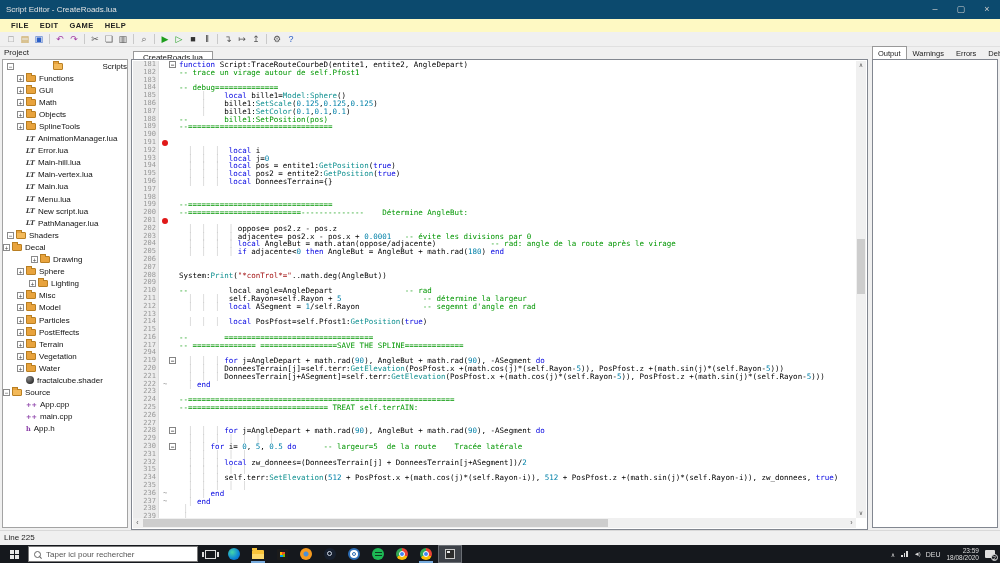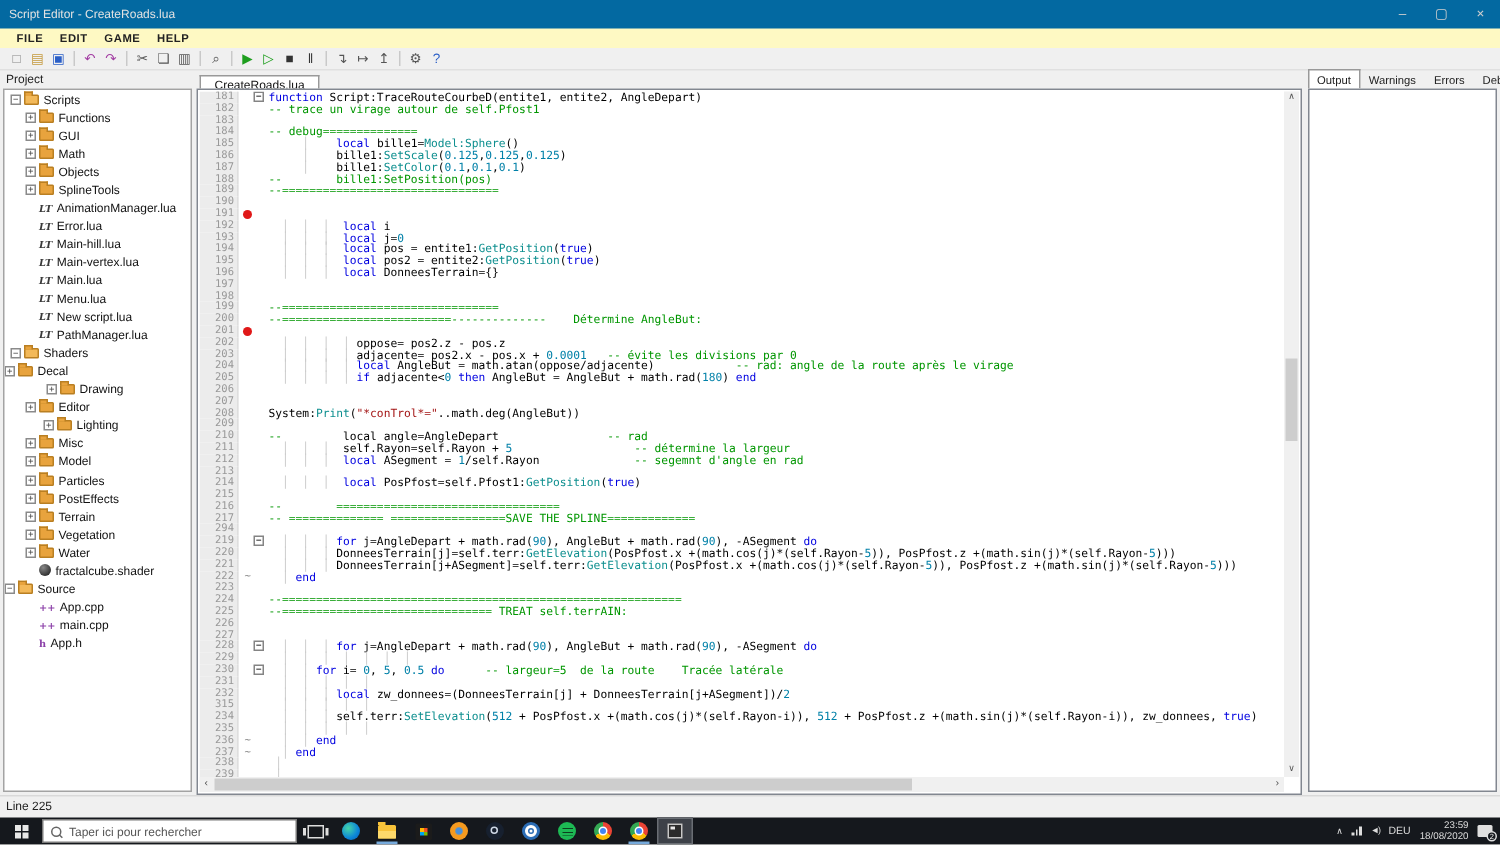--- a/index.html
+++ b/index.html
@@ -1,19 +1,19 @@
 <!DOCTYPE html>
 <html><head>
 <meta charset="utf-8">
 <style>
   html,body{margin:0;padding:0;background:#777;}
   #root{position:relative;width:1000px;height:563px;background:#f0f0f0;overflow:hidden;
         font-family:"Liberation Sans",sans-serif;-webkit-font-smoothing:antialiased;}
   
-  .titlebar{position:absolute;top:0;left:0;right:0;height:31px;background:#0369a1;color:#e2e2e2;
+  .titlebar{position:absolute;top:0;left:0;right:0;height:31px;background:#0c4a6e;color:#e2e2e2;
             font-size:8px;line-height:19px;padding-left:6px;box-sizing:border-box;}
   .wctrl{position:absolute;right:0;top:0;height:19px;display:flex;}
   .wctrl span{width:26px;text-align:center;color:#cfcfcf;font-size:9px;line-height:18px;}
   
   .menubar{position:absolute;top:19px;left:0;right:0;height:13px;background:#fef9c3;font-size:7.5px;
            font-weight:bold;color:#222;line-height:13px;}
   .menubar span{display:inline-block;margin-left:11px;letter-spacing:.4px;}
   
   .toolbar{position:absolute;top:32px;left:0;right:0;height:14px;background:#f0f0f0;
            border-bottom:1px solid #e0e0e0;display:flex;align-items:center;padding-left:4px;}
@@ -147,21 +147,21 @@
       <span class="tbtn" style="color: rgb(85, 85, 85);">↦</span>
       <span class="tbtn" style="color: rgb(85, 85, 85);">↥</span>
       <span class="tsep"></span>
       <span class="tbtn" style="color: rgb(85, 85, 85);">⚙</span>
       <span class="tbtn" style="color: rgb(43, 95, 199);">?</span>
     </div>
 
   <div class="project">
     <div class="phdr">Project</div>
     <div class="tree">
-        <div class="trow" style="padding-left: 4px;">
+        <div class="trow" style="padding-left: 4px; justify-content: space-between;">
           <span class="exp">−</span>
           <span class="fldic open"></span>
           <span>Scripts</span>
         </div>
         <div class="trow" style="padding-left: 14px;">
           <span class="exp">+</span>
           <span class="fldic"></span>
           <span>Functions</span>
         </div>
         <div class="trow" style="padding-left: 14px;">
@@ -235,21 +235,21 @@
           <span>Decal</span>
         </div>
         <div class="trow" style="padding-left: 28px;">
           <span class="exp">+</span>
           <span class="fldic"></span>
           <span>Drawing</span>
         </div>
         <div class="trow" style="padding-left: 14px;">
           <span class="exp">+</span>
           <span class="fldic"></span>
-          <span>Editor</span>
+          <span>Sphere</span>
         </div>
         <div class="trow" style="padding-left: 26px;">
           <span class="exp">+</span>
           <span class="fldic"></span>
           <span>Lighting</span>
         </div>
         <div class="trow" style="padding-left: 14px;">
           <span class="exp">+</span>
           <span class="fldic"></span>
           <span>Misc</span>

